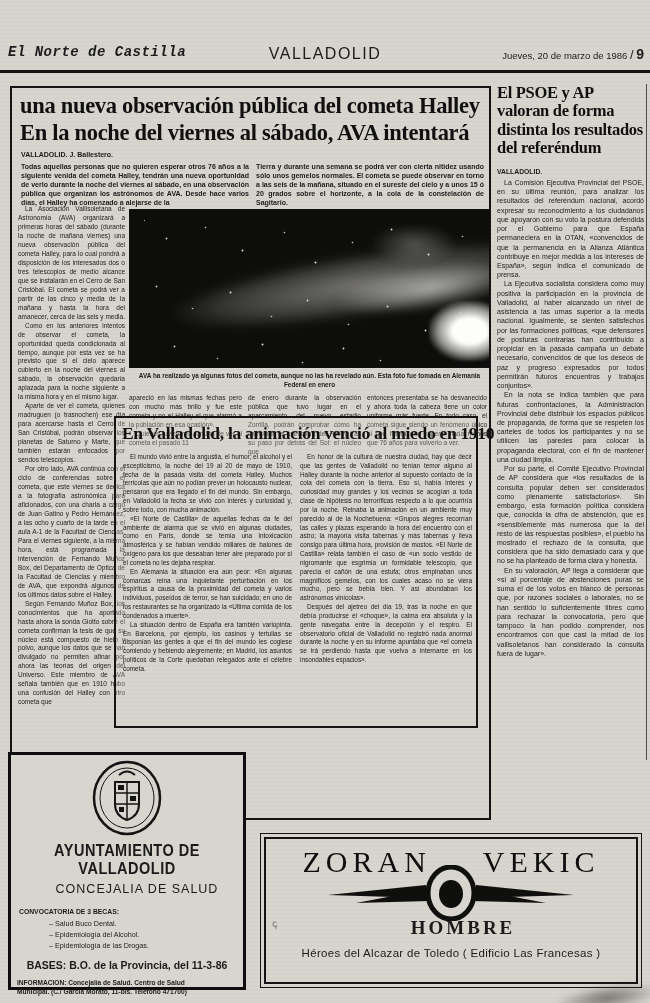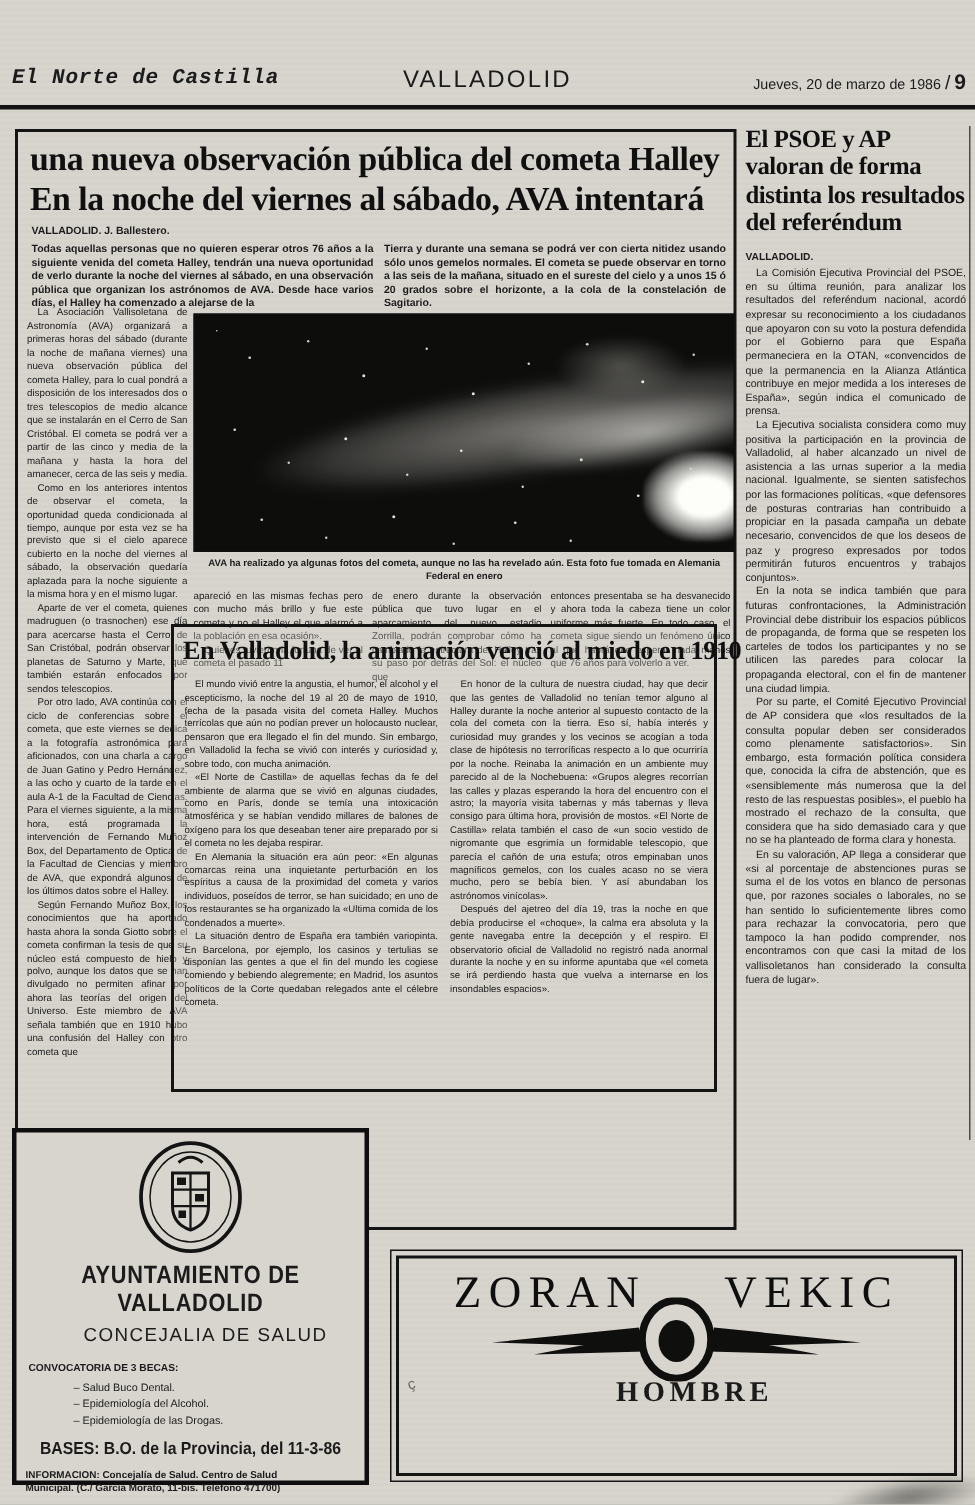--- a/index.html
+++ b/index.html
@@ -210,17 +210,18 @@
         <svg width="250" height="56" viewBox="0 0 250 56">
           <path d="M100 20 L2 30 L100 33 Z" fill="#0f0f0e"></path>
           <path d="M104 24 L30 38 L104 36 Z" fill="#0f0f0e"></path>
           <path d="M150 20 L248 30 L150 33 Z" fill="#0f0f0e"></path>
           <path d="M146 24 L220 38 L146 36 Z" fill="#0f0f0e"></path>
           <ellipse cx="125" cy="28" rx="23" ry="26" fill="#d8d5ce" stroke="#0f0f0e" stroke-width="5"></ellipse>
           <ellipse cx="125" cy="29" rx="12" ry="14" fill="#0f0f0e"></ellipse>
         </svg>
       </div>
       <div class="hombre">HOMBRE</div>
+      <div class="z-address">Héroes del Alcazar de Toledo ( Edificio Las Francesas )</div>
     </div>
   </div>
 
   <div class="smudge"></div>
 </div>
 
 </body></html>

